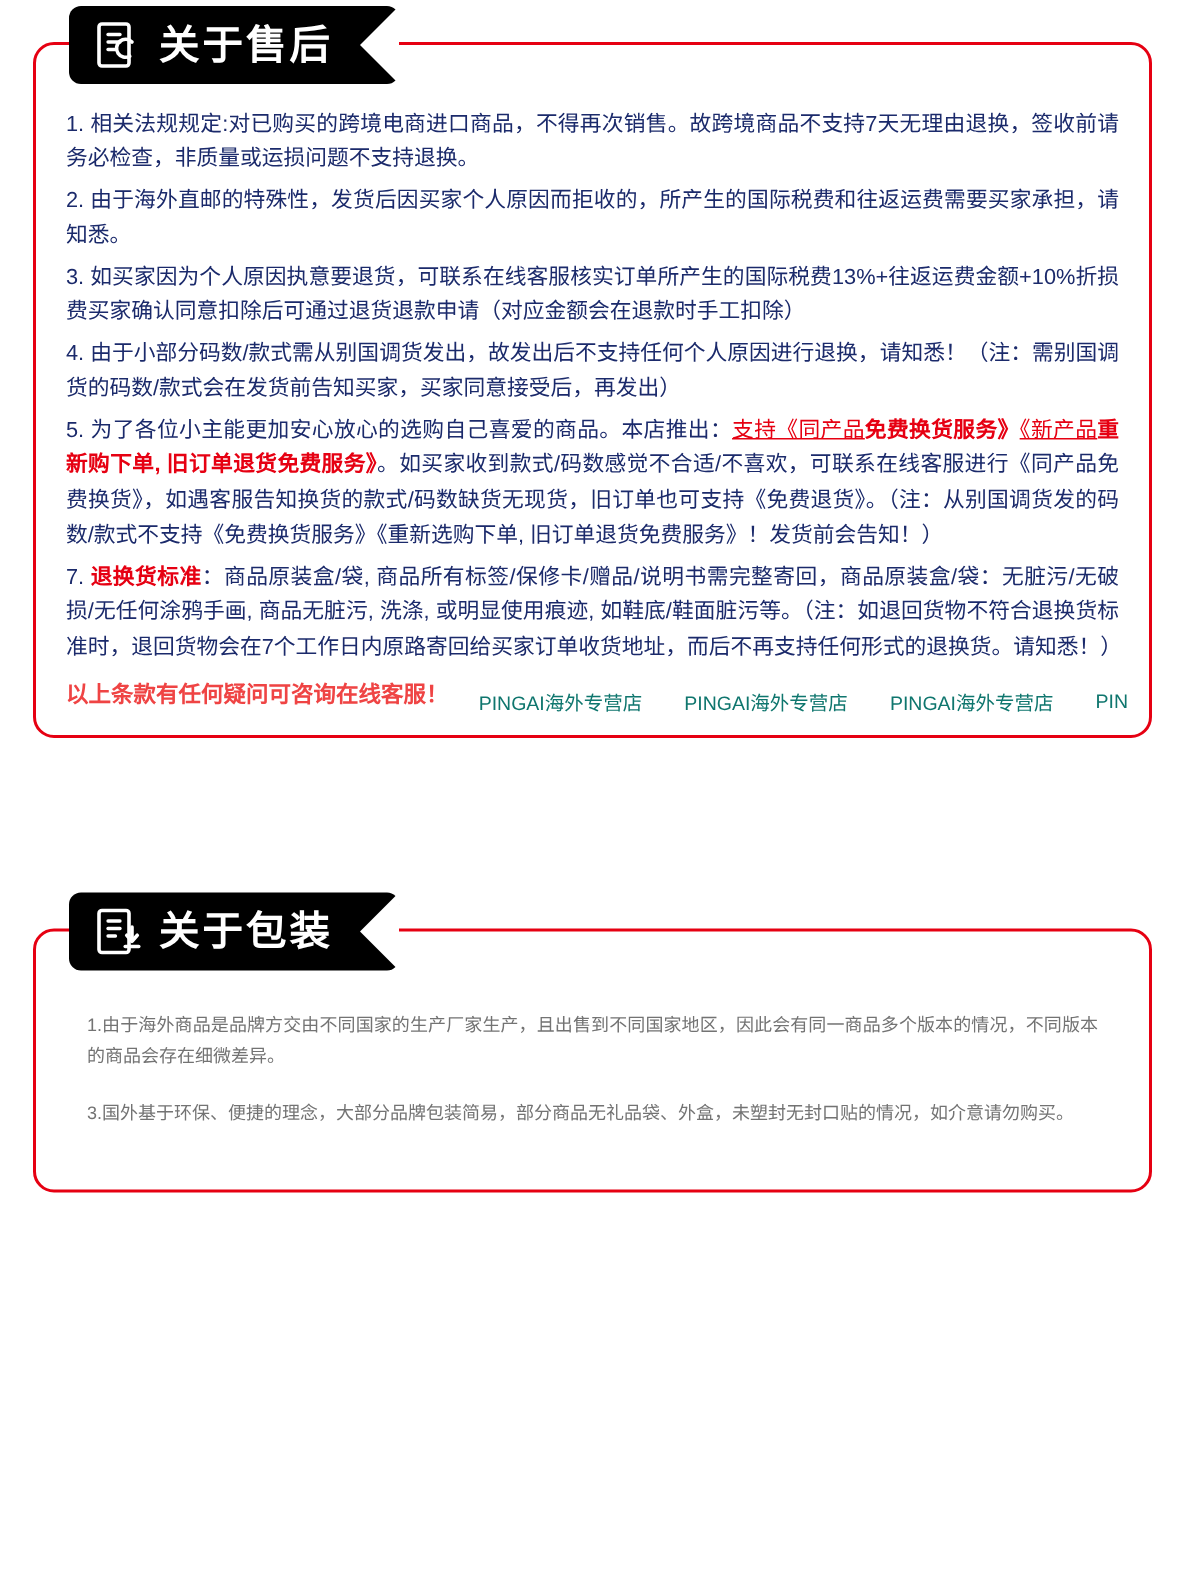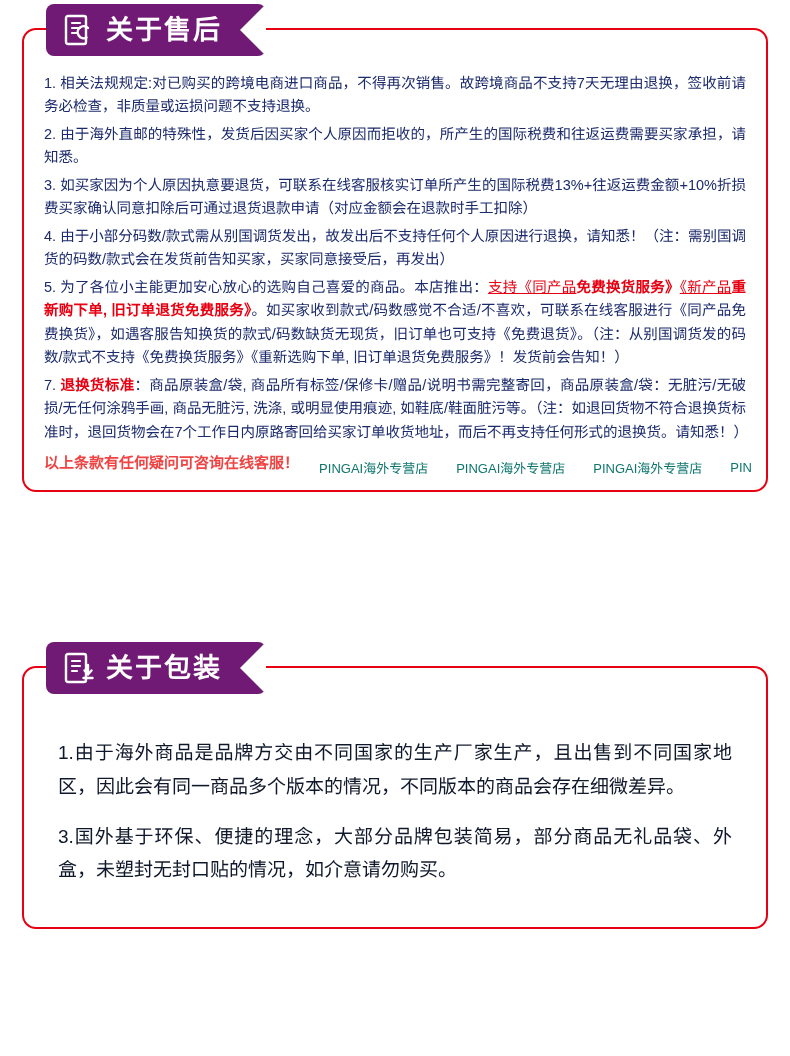--- a/index.html
+++ b/index.html
@@ -37,21 +37,21 @@
     box-sizing: border-box;
     position: relative;
   }
 
   
   .ribbon {
     position: absolute;
     left: 22px;
     top: -26px;
     height: 52px;
-    background: #701a75;
+    background: #000000;
     border-radius: 8px 8px 8px 8px;
     display: flex;
     align-items: center;
     padding: 0 44px 0 18px;
     box-sizing: border-box;
     z-index: 5;
   }
   .ribbon::after {
     content: "";
     position: absolute;
@@ -120,28 +120,28 @@
     pointer-events: none;
     z-index: 1;
   }
   .watermark {
     color: #0f766e;
     font-size: 13px;
     white-space: nowrap;
   }
 
   
-  #section-packaging { top: 666px; }
+  #section-packaging { top: 619px; }
   #section-packaging .card { padding: 52px 34px 40px 34px; }
 
   .pack-para {
-    font-size: 19px;
+    font-size: 12px;
     line-height: 1.78;
-    color: #0f172a;
-    margin: 16px 0 16px 0;
+    color: #737373;
+    margin: 0 0 16px 0;
     text-align: justify;
   }
   .pack-para:last-child { margin-bottom: 0; }
 </style>
 </head>
 <body>
 
 <div class="page">
 
   <div class="section" id="section-after-sale">

